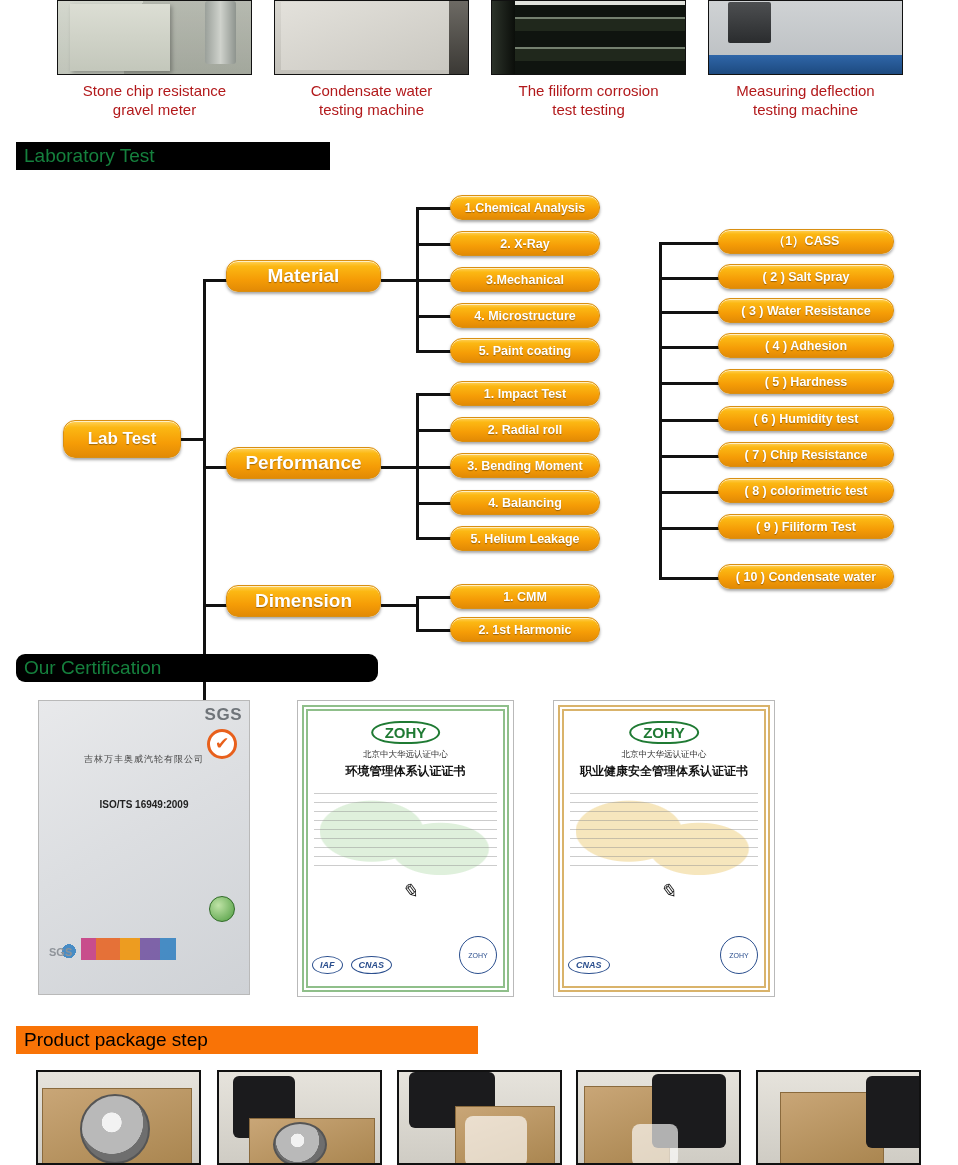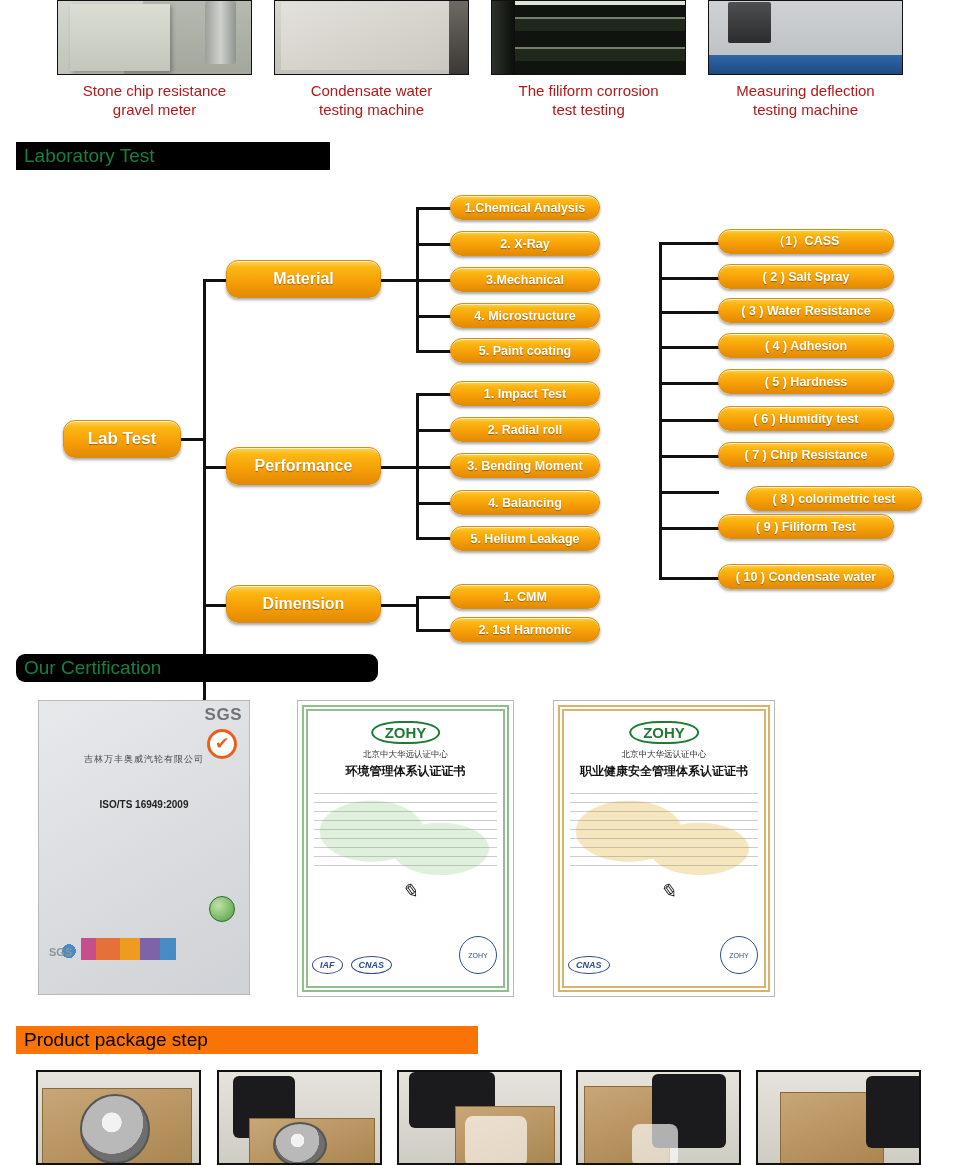--- a/index.html
+++ b/index.html
@@ -59,21 +59,21 @@
   .diagram { position:absolute; left:0; top:185px; width:958px; height:455px; }
   .node {
     position:absolute; color:#fff; text-align:center; font-weight:bold;
     background:linear-gradient(180deg,#ffd25a 0%, #fcb813 18%, #f59c06 62%, #e28a05 100%);
     border:1px solid #d98f12; border-radius:12px;
     box-shadow: 0 2px 3px rgba(0,0,0,.35), inset 0 1px 0 rgba(255,255,255,.65);
     text-shadow:0 1px 1px rgba(0,0,0,.35);
     display:flex; align-items:center; justify-content:center;
   }
   .node-lvl1 { width:118px; height:38px; font-size:17px; }
-  .node-lvl2 { width:155px; height:38px; font-size:16px; }
+  .node-lvl2 { width:155px; height:32px; font-size:19px; }
   .node-leaf { width:150px; height:25px; font-size:12.5px; }
   .node-right { width:176px; height:25px; font-size:12.5px; }
   .ln { position:absolute; background:#111; }
   .ln-h { height:3px; }
   .ln-v { width:3px; }
 
   
   .certs { position:absolute; left:0; top:700px; width:958px; height:300px; }
   .cert { position:absolute; top:0; border:1px solid #b9b9b9; overflow:hidden; background:#fff; }
 
@@ -249,21 +249,21 @@
   <div class="ln ln-h" style="left:659px; top:342px; width:60px;"></div>
   <div class="ln ln-h" style="left:659px; top:392px; width:60px;"></div>
 
   <div class="node node-right" style="left:718px; top:44px;">（1）CASS</div>
   <div class="node node-right" style="left:718px; top:79px;">( 2 ) Salt Spray</div>
   <div class="node node-right" style="left:718px; top:113px;">( 3 ) Water Resistance</div>
   <div class="node node-right" style="left:718px; top:148px;">( 4 ) Adhesion</div>
   <div class="node node-right" style="left:718px; top:184px;">( 5 ) Hardness</div>
   <div class="node node-right" style="left:718px; top:221px;">( 6 ) Humidity test</div>
   <div class="node node-right" style="left:718px; top:257px;">( 7 ) Chip Resistance</div>
-  <div class="node node-right" style="left:746px; top:293px;margin-top:8px;">( 8 ) colorimetric test</div>
+  <div class="node node-right" style="left:718px; top:293px;">( 8 ) colorimetric test</div>
   <div class="node node-right" style="left:718px; top:329px;">( 9 ) Filiform Test</div>
   <div class="node node-right" style="left:718px; top:379px;">( 10 ) Condensate water</div>
 </div>
 
 <div class="banner banner-black" style="left:16px; top:654px; width:362px;border-radius:9px;">Our Certification</div>
 
 <div class="certs">
 
   <div class="cert cert-sgs" style="left:38px; width:212px; height:295px;">
     <div class="sgs-word">SGS</div>

